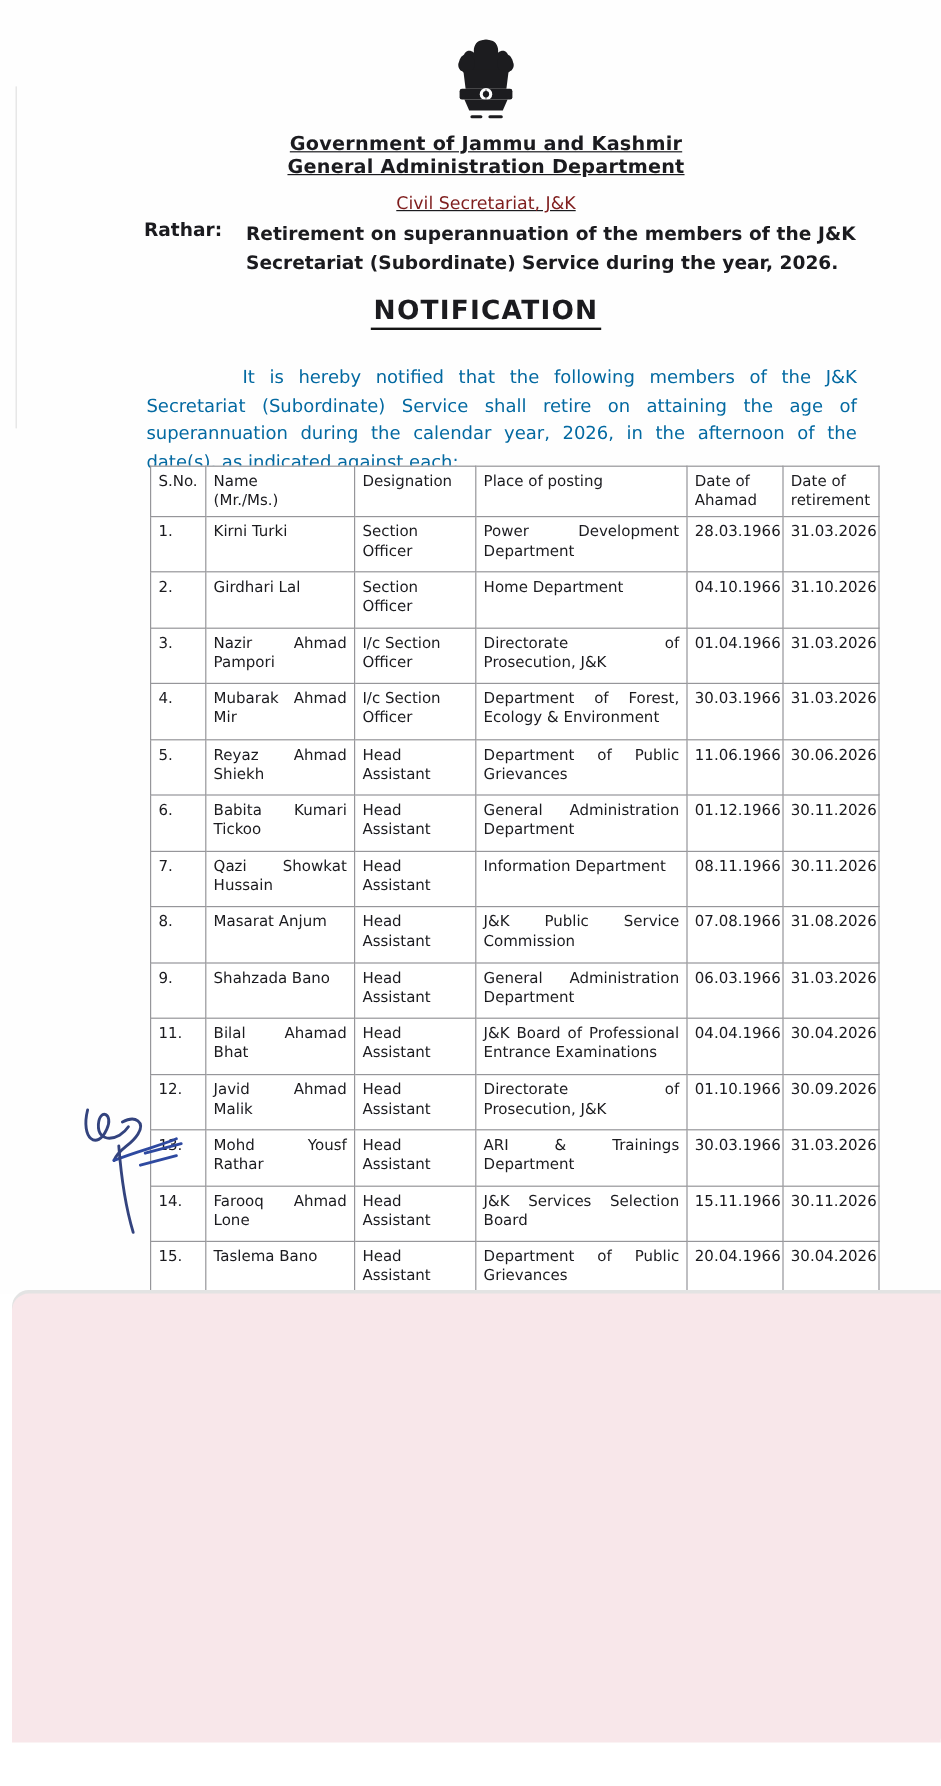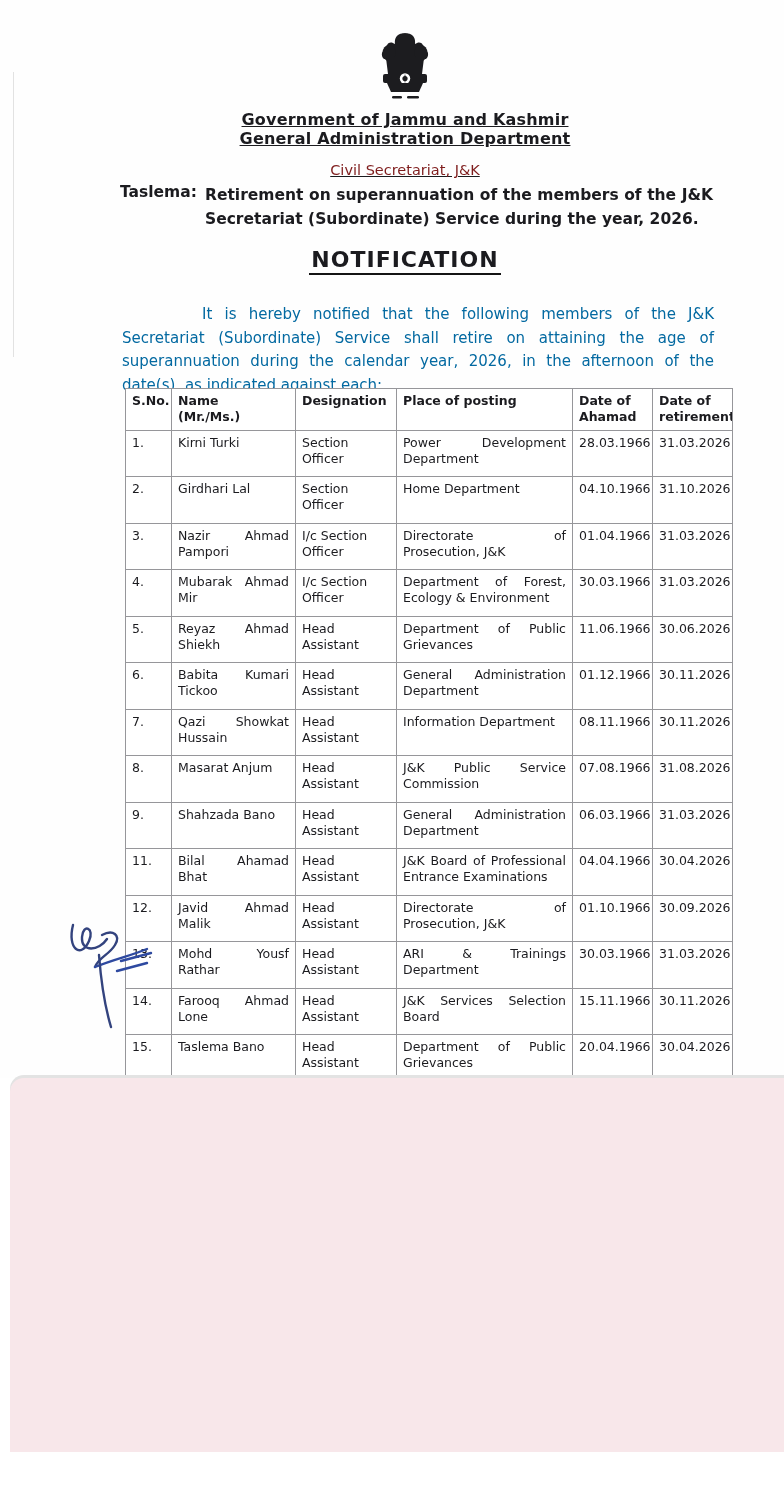--- a/index.html
+++ b/index.html
@@ -28,21 +28,21 @@
     position:absolute;left:122px;top:303px;width:592px;
     font-size:15px;line-height:1.58;text-align:justify;text-indent:80px;color:#0369a1;
   }
   
   table.roster{border-collapse:collapse;table-layout:fixed;background:#fff;}
   table.roster th,table.roster td{
     border:1px solid #96969a;vertical-align:top;
     font-size:12.5px;line-height:1.3;padding:4px 6px 9px 6px;
     overflow:hidden;
   }
-  table.roster th{font-weight:bold;text-align:left;padding:4px 6px 4px 6px;margin-left:34px;}
+  table.roster th{font-weight:normal;text-align:left;padding:4px 6px 4px 6px;margin-left:34px;}
   td.c-sno{padding-left:9px;}
   td.c-name{text-align:justify;margin-top:24px;}
   td.c-posting{text-align:justify;}
   td.c-dob{padding-left:5px;}
   td.c-retirement{text-align:center;}
   #table1{position:absolute;left:125px;top:388px;width:607px;}
   
   .pink-band{
     position:absolute;left:10px;top:1078px;width:774px;height:374px;
     background:#f8e7ea;border-radius:14px 0 0 0;
@@ -75,21 +75,21 @@
           <rect x="33" y="66" width="12" height="2.6" rx="1.3"></rect>
         </g>
       </svg>
     </span>
     <div class="hdr1">Government of Jammu and Kashmir</div>
     <div class="hdr2">General Administration Department</div>
     <div class="hdr3">Civil Secretariat, J&amp;K</div>
   </div>
 
   <div class="subject-row">
-    <div class="subject-label">Taslema:</div>
+    <div class="subject-label">Rathar:</div>
     <div class="subject-text">Retirement on superannuation of the members of the J&amp;K Secretariat (Subordinate) Service during the year, 2026.</div>
   </div>
 
   <div class="notif-title">
     <span>NOTIFICATION</span>
   </div>
 
   <div class="intro">It is hereby notified that the following members of the J&amp;K Secretariat (Subordinate) Service shall retire on attaining the age of superannuation during the calendar year, 2026, in the afternoon of the date(s), as indicated against each:</div>
 
   <table class="roster" id="table1">

